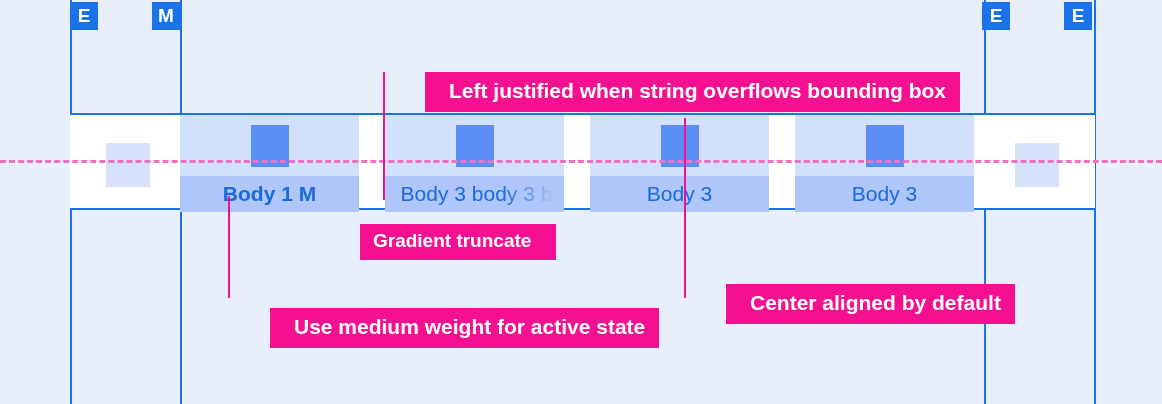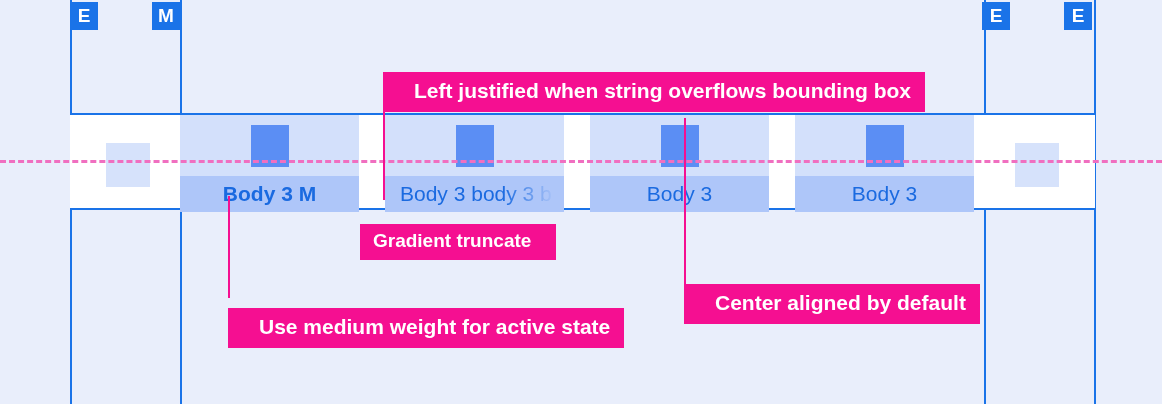--- a/index.html
+++ b/index.html
@@ -100,22 +100,22 @@
     background: #aec6f9;
     color: #1a6ae0;
     font-size: 21px;
     text-align: center;
     white-space: nowrap;
   }
   .cell-label.active {
     font-weight: bold;
   }
   .cell-label.overflow {
-    text-align: left;
-    padding-left: 15px;
+    text-align: center;
+    padding-left: 4px;
     box-sizing: border-box;
   }
   
   .cell-label.overflow::after {
     content: "";
     position: absolute;
     right: 0;
     top: 0;
     width: 62px;
     height: 100%;
@@ -138,21 +138,22 @@
   .callout {
     position: absolute;
     background: #f50f91;
     color: #ffffff;
     font-weight: bold;
     white-space: nowrap;
     z-index: 9;
   }
   .callout.big {
     font-size: 21px;
-    padding: 7px 14px 9px 31px;
+    padding: 7px 14px 9px 24px;
+    margin-left: 42px;
   }
   .callout.mid {
     font-size: 19px;
     padding: 6px 25px 8px 13px;
   }
 
   
   .leader {
     position: absolute;
     width: 2px;
@@ -175,21 +176,21 @@
 
 <div class="panel">
 
   <div class="end-square left"></div>
   <div class="end-square right"></div>
 
   <div class="cells">
 
     <div class="cell">
       <div class="cell-icon"></div>
-      <div class="cell-label active">Body 3 M</div>
+      <div class="cell-label active">Body 1 M</div>
     </div>
 
     <div class="cell">
       <div class="cell-icon"></div>
       <div class="cell-label overflow">Body 3 body 3 b</div>
     </div>
 
     <div class="cell">
       <div class="cell-icon"></div>
       <div class="cell-label">Body 3</div>

